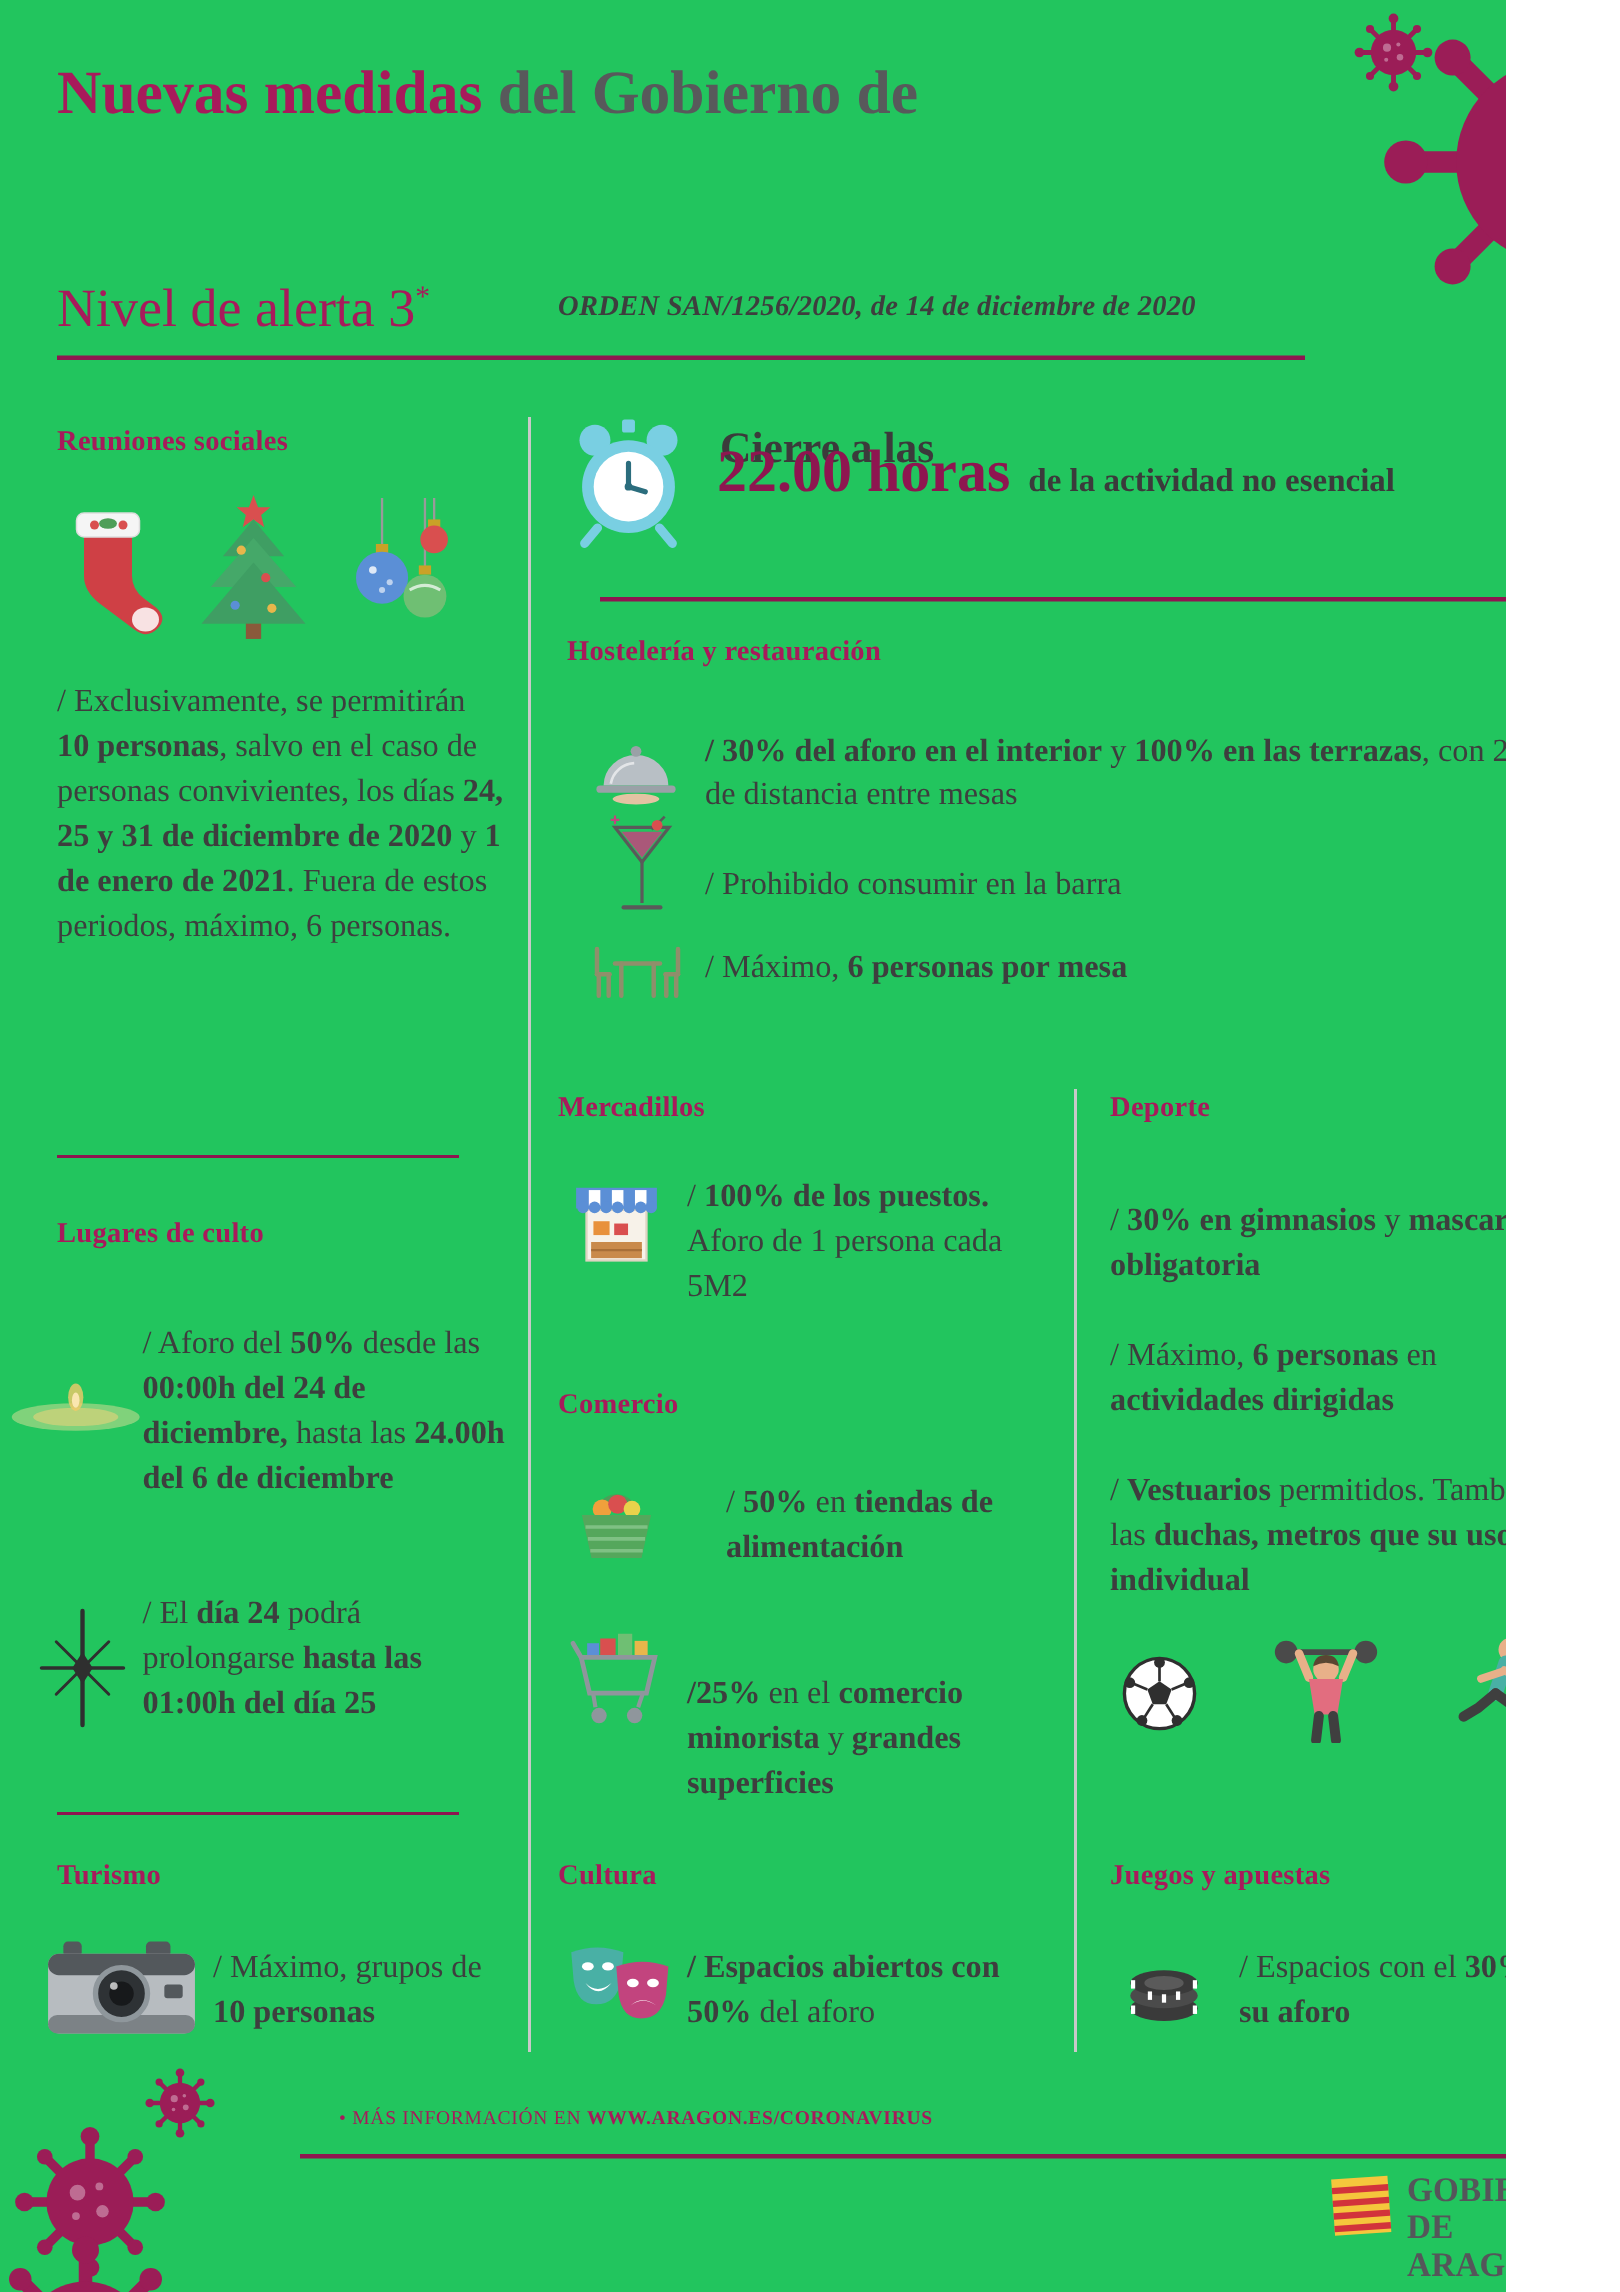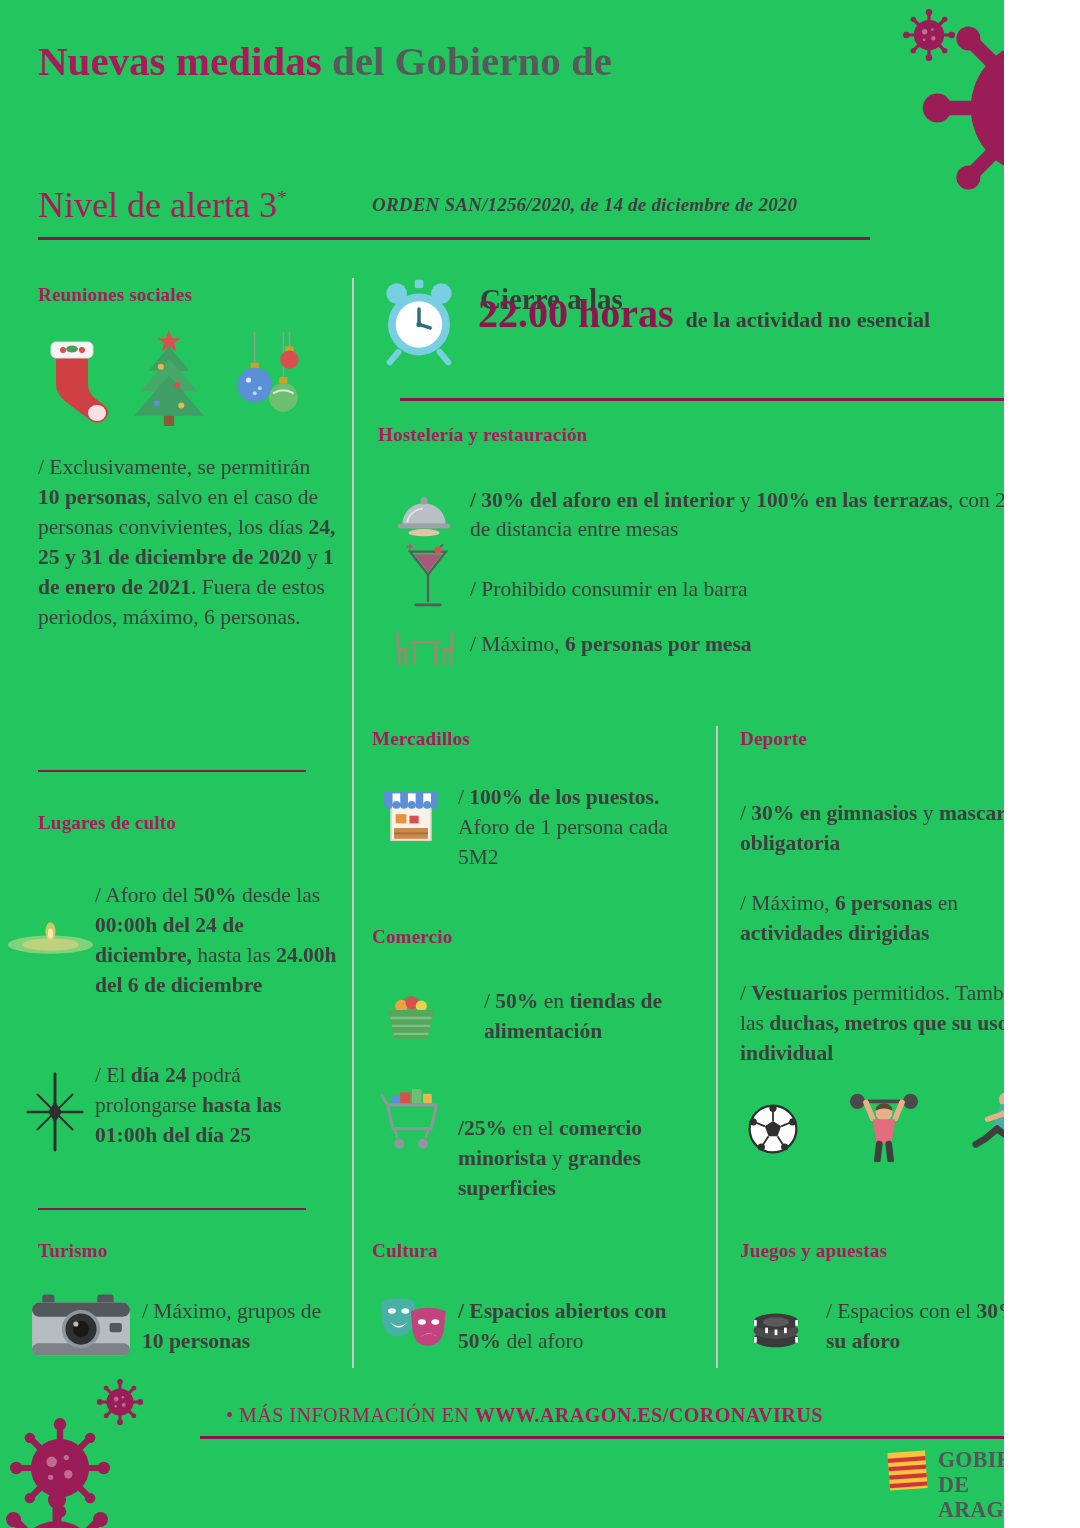--- a/index.html
+++ b/index.html
@@ -17,21 +17,21 @@
   .title{font-size:41px;line-height:51px;font-weight:700;}
   .title .accent{color:var(--accent,#a81a5b);}
   .title .gray{color:#58595b;}
   .alert{font-size:36px;font-weight:400;color:var(--accent,#a81a5b);}
   .alert sup{font-size:.55em;vertical-align:super;}
   .order{font-size:19px;font-style:italic;font-weight:700;color:#3e3e3e;letter-spacing:.2px;text-align:center;}
   .closure-intro{font-size:29px;font-weight:700;color:#3b3b3b;}
   .closure-time{font-size:40px;font-weight:700;color:var(--accent-dark,#8e1650);}
   .closure-tail{font-size:22px;font-weight:700;color:#3b3b3b;}
   .timerow{display:flex;align-items:baseline;gap:12px;}
-  .footer-info{font-size:20px;letter-spacing:.5px;color:var(--accent,#a81a5b);font-weight:400;}
+  .footer-info{font-size:13px;letter-spacing:.5px;color:var(--accent,#a81a5b);font-weight:400;}
   .footer-info .b{font-weight:700;}
   .logo-text{font-size:23px;line-height:25px;font-weight:700;color:#55565a;letter-spacing:.2px;transform:scaleX(.96);transform-origin:left top;}
   .xmas-row{display:flex;align-items:flex-start;gap:10px;}
   .sport-row{display:flex;align-items:flex-start;gap:46px;}
   .hidden-defs{position:absolute;width:0;height:0;overflow:hidden;}
 </style>
 </head>
 <body>
 
 <svg class="hidden-defs" aria-hidden="true">

